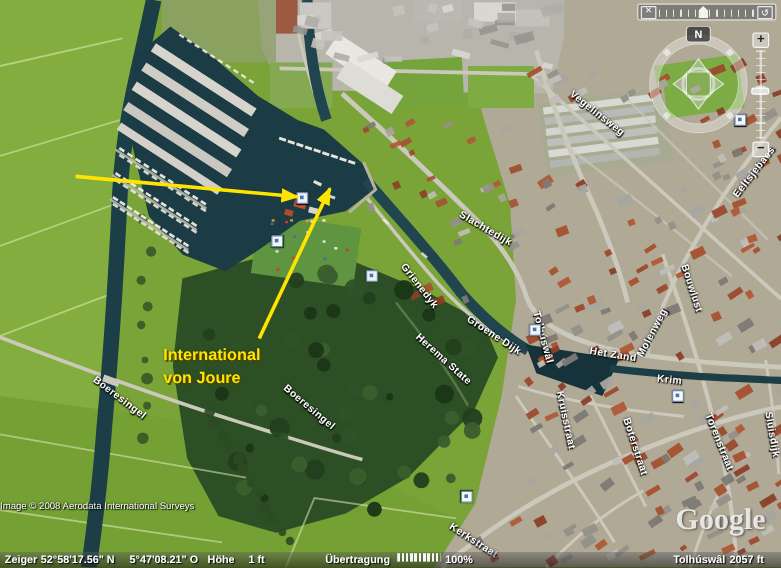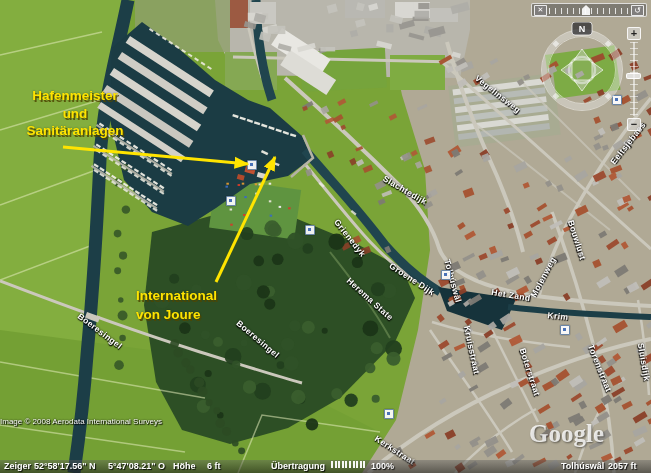--- a/index.html
+++ b/index.html
@@ -18,21 +18,21 @@
     white-space:pre-line;line-height:17.5px;
     text-shadow:1.5px 1.5px 0 rgba(80,70,0,.85),0 0 2px rgba(0,0,0,.4);}
   .ann1{left:12px;top:87px;width:126px;text-align:center;}
   .ann2{left:136px;top:286px;line-height:19px;}
   .arrows{position:absolute;left:0;top:0;}
 
   
   .copyright{position:absolute;left:0;right:0;top:416px;text-align:left;
     color:#fff;font-size:8px;line-height:11px;opacity:.95;
     text-shadow:0 0 2px #000,1px 1px 1px #000;}
-  .google-logo{position:absolute;left:529px;top:420px;
+  .google-logo{position:absolute;left:563px;top:420px;
     font-family:"Liberation Serif",serif;font-size:25px;font-weight:bold;
     color:rgba(255,255,255,.82);text-shadow:1px 1px 2px rgba(0,0,0,.5);}
 
   
   .status-bar{position:absolute;left:0;right:0;bottom:0;height:13px;
     background:linear-gradient(to bottom,rgba(95,95,95,.42),rgba(30,30,30,.58));
     color:#fff;font-size:9px;font-weight:bold;
     text-shadow:1px 1px 1px rgba(0,0,0,.9);}
   .status-bar span{position:absolute;top:1px;white-space:nowrap;}
   .sb-bars{position:absolute;top:3.5px;left:331px;width:36px;height:7px;
@@ -669,23 +669,20 @@
   <svg class="arrows" width="651" height="473">
     <defs>
       <marker id="ah" viewBox="0 0 10 8" refX="9" refY="4" markerWidth="5" markerHeight="4.5" orient="auto">
         <path d="M0,0 L10,4 L0,8 Z" fill="#ffe400"></path>
       </marker>
     </defs>
     <line x1="63" y1="147" x2="248" y2="164" stroke="#ffe400" stroke-width="3" marker-end="url(#ah)"></line>
     <line x1="216" y1="282" x2="275" y2="157" stroke="#ffe400" stroke-width="3" marker-end="url(#ah)"></line>
   </svg>
 
-  <div class="ann ann1">Hafenmeister
-und
-Sanitäranlagen</div>
   <div class="ann ann2">International
 von Joure</div>
 
   <div class="copyright">
     <div>Image © 2008 Aerodata International Surveys</div>
   </div>
 
   <div class="google-logo">Google</div>
 
   <div class="time-slider">
@@ -717,20 +714,20 @@
     <div class="zs-track"></div>
     <div class="zs-handle"></div>
     <div class="zs-btn zs-minus">−</div>
   </div>
 
   <div class="status-bar">
     <span style="left:4px">Zeiger</span>
     <span style="left:34px">52°58'17.56" N</span>
     <span style="left:108px">5°47'08.21" O</span>
     <span style="left:173px">Höhe</span>
-    <span style="left:207px">6 ft</span>
+    <span style="left:207px">1 ft</span>
     <span style="left:271px">Übertragung</span>
     <span class="sb-bars"></span>
     <span style="left:371px">100%</span>
     <span style="left:561px">Tolhúswâl</span>
     <span style="left:608px">2057 ft</span>
   </div>
 </div>
 
 </body></html>

